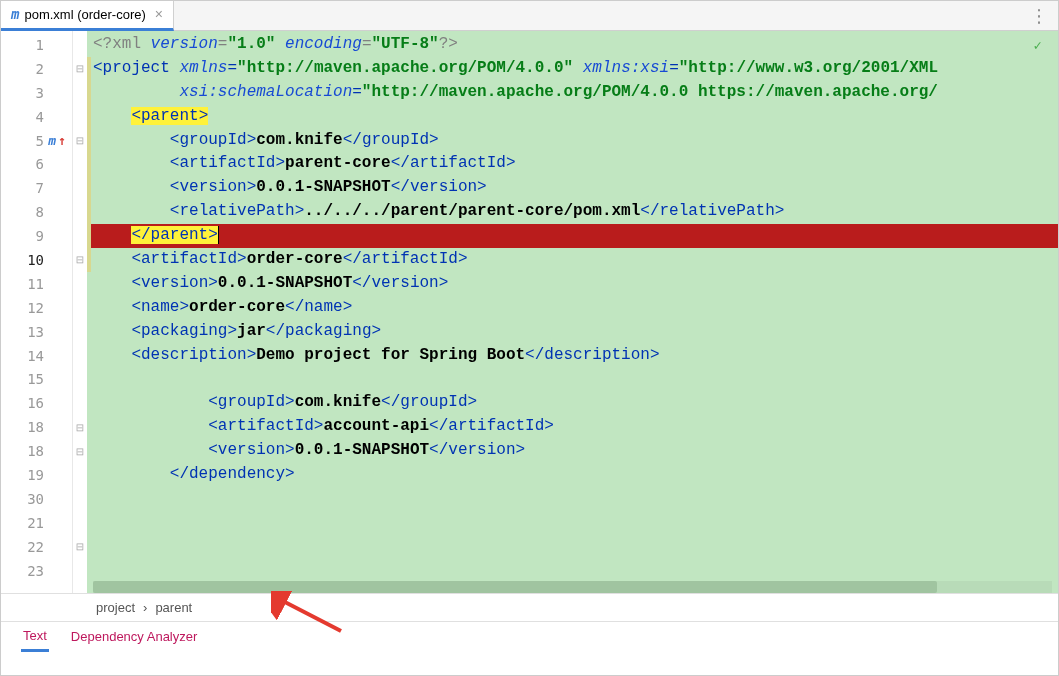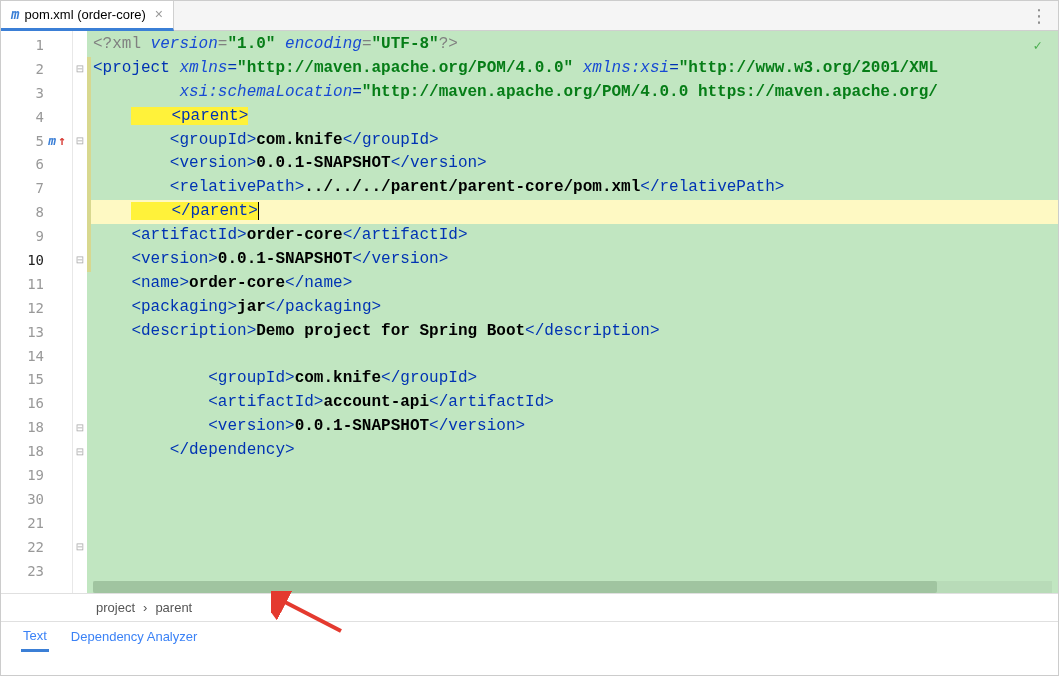--- a/index.html
+++ b/index.html
@@ -13,34 +13,34 @@
 .gutter { width: 72px; background: #fff; border-right: 1px solid #e8e8e8; display: flex; flex-direction: column; padding-top: 2px; }
 .gutter-line { height: 23.9px; display: flex; align-items: center; justify-content: flex-end; padding-right: 28px; color: #999; font-family: "Consolas", monospace; font-size: 14px; position: relative; }
 .gutter-line.current { color: #222; }
 .gutter-marker { position: absolute; right: 3px; font-family: monospace; font-size: 13px; }
 .gutter-m { color: #3b7fd6; font-style: italic; font-weight: bold; right: 16px; }
 .gutter-arrow { color: #d8403a; font-weight: bold; right: 6px; }
 .fold-gutter { width: 14px; background: #fff; display: flex; flex-direction: column; padding-top: 2px; }
 .fold-mark { height: 23.9px; display: flex; align-items: center; justify-content: center; color: #aaa; font-size: 10px; }
 .code-area { flex: 1; background: #c1e6c1; font-family: "Consolas", "Courier New", monospace; font-size: 16px; padding-top: 2px; position: relative; overflow: hidden; }
 .code-line { height: 23.9px; line-height: 23.9px; white-space: pre; padding-left: 6px; }
-.current-line { background: #fef9c3; }
+.current-line { background: #b91c1c; }
 .vcs-stripe { position: absolute; left: 0; top: 26px; width: 4px; height: 215px; background: #d8d88f; }
-.hl { background: #fff23a; padding-left: 40px; }
+.hl { background: #fff23a; }
 .pi { color: #808080; }
 .tag { color: #0033b3; }
 .attr { color: #174ad4; font-style: italic; }
 .attrns { color: #174ad4; font-style: italic; margin-top: 32px; }
 .val { color: #067d17; font-weight: bold; }
 .txt { color: #000; font-weight: bold; }
 .cursor { display: inline-block; width: 1px; height: 18px; background: #000; vertical-align: middle; }
 .check-icon { position: absolute; right: 16px; top: 6px; color: #4caf50; font-size: 14px; }
 .breadcrumb-bar { height: 28px; border-top: 1px solid #e0e0e0; display: flex; align-items: center; padding-left: 95px; color: #555; gap: 8px; font-size: 13px; }
 .bottom-tabs { height: 30px; border-top: 1px solid #e0e0e0; display: flex; align-items: center; padding-left: 20px; gap: 20px; position: relative; }
-.bottom-tab { padding: 6px 2px; color: #3b82f6; cursor: pointer; font-size: 13px; }
+.bottom-tab { padding: 6px 2px; color: #be185d; cursor: pointer; font-size: 13px; }
 .bottom-tab.active { border-bottom: 3px solid #3b7fd6; }
 .arrow-svg { position: absolute; left: 270px; bottom: 10px; pointer-events: none; }
 .hscroll { position: absolute; bottom: 0; left: 6px; right: 6px; height: 12px; background: #b8dbb8; }
 .hscroll-thumb { position: absolute; left: 0; width: 88%; height: 12px; background: #a0c4a0; border-radius: 2px; }
 </style>
 </head>
 <body>
 
 <div class="tab-bar">
   <div class="tab">
@@ -107,20 +107,21 @@
     <div class="fold-mark"></div>
   </div>
   <div class="code-area">
     <div class="vcs-stripe"></div>
     <span class="check-icon">✓</span>
     <div class="code-line"><span class="pi">&lt;?</span><span class="pi">xml </span><span class="attr">version</span><span class="pi">=</span><span class="val">"1.0"</span><span> </span><span class="attr">encoding</span><span class="pi">=</span><span class="val">"UTF-8"</span><span class="pi">?&gt;</span></div>
     <div class="code-line"><span class="tag">&lt;</span><span class="tag">project</span><span> </span><span class="attr">xmlns</span><span class="tag">=</span><span class="val">"http://maven.apache.org/POM/4.0.0"</span><span> </span><span class="attrns">xmlns:xsi</span><span class="tag">=</span><span class="val">"http://www.w3.org/2001/XML</span></div>
     <div class="code-line">         <span class="attrns">xsi:schemaLocation</span><span class="tag">=</span><span class="val">"http://maven.apache.org/POM/4.0.0 https://maven.apache.org/</span></div>
     <div class="code-line">    <span class="hl"><span class="tag">&lt;</span><span class="tag">parent</span><span class="tag">&gt;</span></span></div>
     <div class="code-line">        <span class="tag">&lt;</span><span class="tag">groupId</span><span class="tag">&gt;</span><span class="txt">com.knife</span><span class="tag">&lt;/</span><span class="tag">groupId</span><span class="tag">&gt;</span></div>
+    <div class="code-line">        <span class="tag">&lt;</span><span class="tag">artifactId</span><span class="tag">&gt;</span><span class="txt">parent-core</span><span class="tag">&lt;/</span><span class="tag">artifactId</span><span class="tag">&gt;</span></div>
     <div class="code-line">        <span class="tag">&lt;</span><span class="tag">version</span><span class="tag">&gt;</span><span class="txt">0.0.1-SNAPSHOT</span><span class="tag">&lt;/</span><span class="tag">version</span><span class="tag">&gt;</span></div>
     <div class="code-line">        <span class="tag">&lt;</span><span class="tag">relativePath</span><span class="tag">&gt;</span><span class="txt">../../../parent/parent-core/pom.xml</span><span class="tag">&lt;/</span><span class="tag">relativePath</span><span class="tag">&gt;</span></div>
     <div class="code-line current-line">    <span class="hl"><span class="tag">&lt;/</span><span class="tag">parent</span><span class="tag">&gt;</span></span><span class="cursor"></span></div>
     <div class="code-line">    <span class="tag">&lt;</span><span class="tag">artifactId</span><span class="tag">&gt;</span><span class="txt">order-core</span><span class="tag">&lt;/</span><span class="tag">artifactId</span><span class="tag">&gt;</span></div>
     <div class="code-line">    <span class="tag">&lt;</span><span class="tag">version</span><span class="tag">&gt;</span><span class="txt">0.0.1-SNAPSHOT</span><span class="tag">&lt;/</span><span class="tag">version</span><span class="tag">&gt;</span></div>
     <div class="code-line">    <span class="tag">&lt;</span><span class="tag">name</span><span class="tag">&gt;</span><span class="txt">order-core</span><span class="tag">&lt;/</span><span class="tag">name</span><span class="tag">&gt;</span></div>
     <div class="code-line">    <span class="tag">&lt;</span><span class="tag">packaging</span><span class="tag">&gt;</span><span class="txt">jar</span><span class="tag">&lt;/</span><span class="tag">packaging</span><span class="tag">&gt;</span></div>
     <div class="code-line">    <span class="tag">&lt;</span><span class="tag">description</span><span class="tag">&gt;</span><span class="txt">Demo project for Spring Boot</span><span class="tag">&lt;/</span><span class="tag">description</span><span class="tag">&gt;</span></div>
     <div class="code-line"></div>
     <div class="code-line">            <span class="tag">&lt;</span><span class="tag">groupId</span><span class="tag">&gt;</span><span class="txt">com.knife</span><span class="tag">&lt;/</span><span class="tag">groupId</span><span class="tag">&gt;</span></div>

